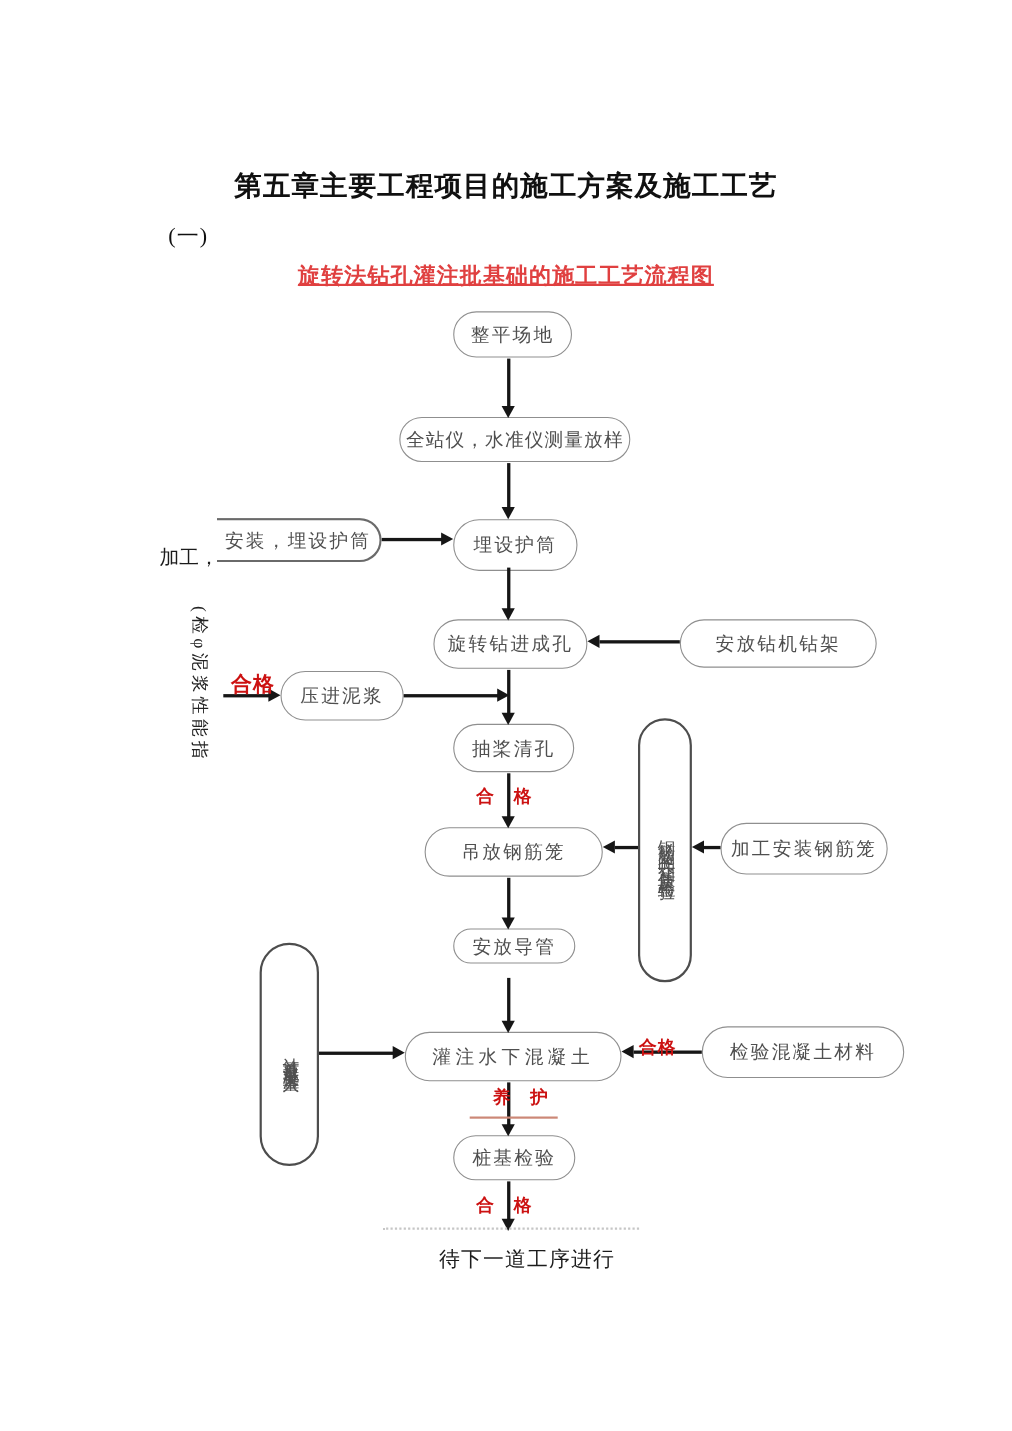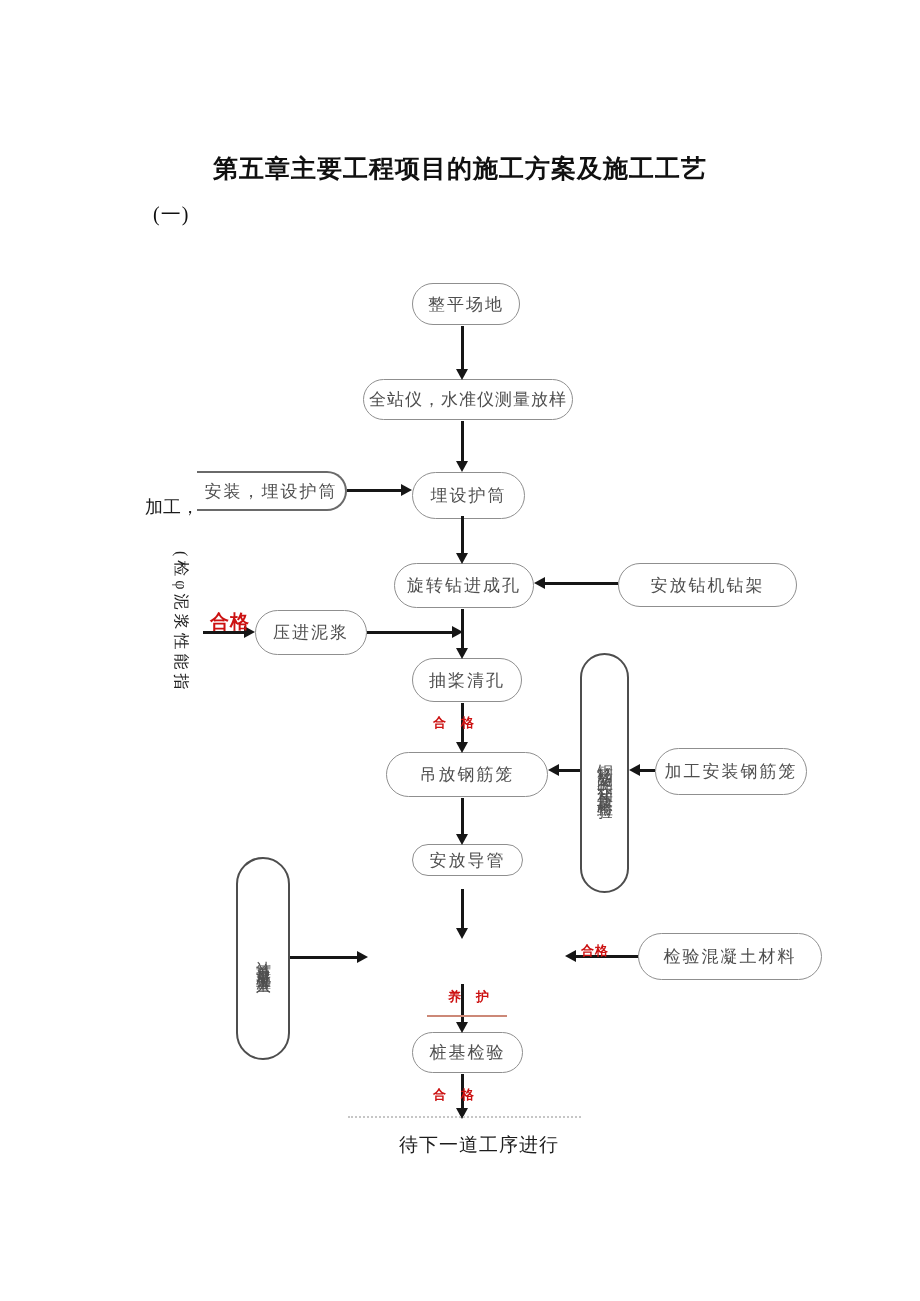--- a/index.html
+++ b/index.html
@@ -39,55 +39,57 @@
     writing-mode:vertical-rl;letter-spacing:4px;white-space:normal;
     border-color:#4d4d4d;border-width:2px;font-size:16px;padding:14px 0;
   }
   .vline{position:absolute;width:3px;background:var(--line-color);}
   .hline{position:absolute;height:3px;background:var(--line-color);}
   .ah{position:absolute;width:0;height:0;}
   .ah.down{border-left:6px solid transparent;border-right:6px solid transparent;border-top:11px solid var(--line-color);}
   .ah.right{border-top:6px solid transparent;border-bottom:6px solid transparent;border-left:11px solid var(--line-color);}
   .ah.left{border-top:6px solid transparent;border-bottom:6px solid transparent;border-right:11px solid var(--line-color);}
   .red-label{
-    position:absolute;color:var(--accent-red);font-weight:bold;font-size:13px;
+    position:absolute;color:var(--accent-red);font-weight:bold;font-size:16px;
     font-family:"Liberation Sans",sans-serif;white-space:pre;letter-spacing:1px;z-index:5;
   }
   .cure-underline{position:absolute;height:2px;background:var(--cure-line);z-index:4;}
   .plain-text{position:absolute;color:#1c1c1c;white-space:nowrap;}
   .note-rotated{
     position:absolute;left:191px;top:511px;font-size:16px;color:#222222;
     white-space:nowrap;letter-spacing:4px;transform:rotate(90deg);transform-origin:0 0;
   }
   .dotline{position:absolute;border-top:2px dotted #c6c6c6;}
 </style>
 </head>
 <body>
 
 <div class="page">
 
   <div class="chapter-title">第五章主要工程项目的施工方案及施工工艺</div>
   <div class="section-row">
     <span>(一)</span>
   </div>
+  <div class="diagram-title">旋转法钻孔灌注批基础的施工工艺流程图</div>
 
   <div class="node" style="left:412px;top:243px;width:108px;height:42px;">整平场地</div>
   <div class="node" style="left:363px;top:339px;width:210px;height:41px;letter-spacing:1px;">全站仪，水准仪测量放样</div>
   <div class="plain-text" style="left:145px;top:455px;font-size:18px;">加工，</div>
   <div class="node cut-left" style="left:197px;top:431px;width:150px;height:40px;">安装，埋设护筒</div>
   <div class="node" style="left:412px;top:432px;width:113px;height:47px;">埋设护筒</div>
   <div class="node" style="left:394px;top:523px;width:140px;height:45px;">旋转钻进成孔</div>
   <div class="node" style="left:618px;top:523px;width:179px;height:44px;">安放钻机钻架</div>
   <div class="node" style="left:255px;top:570px;width:112px;height:45px;">压进泥浆</div>
   <div class="node" style="left:412px;top:618px;width:110px;height:44px;">抽桨清孔</div>
   <div class="node" style="left:386px;top:712px;width:162px;height:45px;">吊放钢筋笼</div>
   <div class="node tall" style="left:580px;top:613px;width:49px;height:240px;">钢筋笼的尺寸和质量检验</div>
   <div class="node" style="left:655px;top:708px;width:152px;height:47px;">加工安装钢筋笼</div>
   <div class="node" style="left:412px;top:804px;width:111px;height:32px;font-family:Liberation Serif, serif;">安放导管</div>
   <div class="node tall" style="left:236px;top:817px;width:54px;height:203px;font-size:15px;letter-spacing:2px;">计算首盘混凝土灌入量</div>
+  <div class="node" style="left:368px;top:898px;width:197px;height:45px;letter-spacing:4px;">灌注水下混凝土</div>
   <div class="node" style="left:638px;top:893px;width:184px;height:47px;">检验混凝土材料</div>
   <div class="node" style="left:412px;top:992px;width:111px;height:41px;">桩基检验</div>
 
   <div class="note-rotated">(检φ泥浆性能指</div>
 
   <div class="vline" style="left:461px;top:286px;height:44px;"></div>
   <div class="ah down" style="left:456px;top:329px;"></div>
 
   <div class="vline" style="left:461px;top:381px;height:41px;"></div>
   <div class="ah down" style="left:456px;top:421px;"></div>

